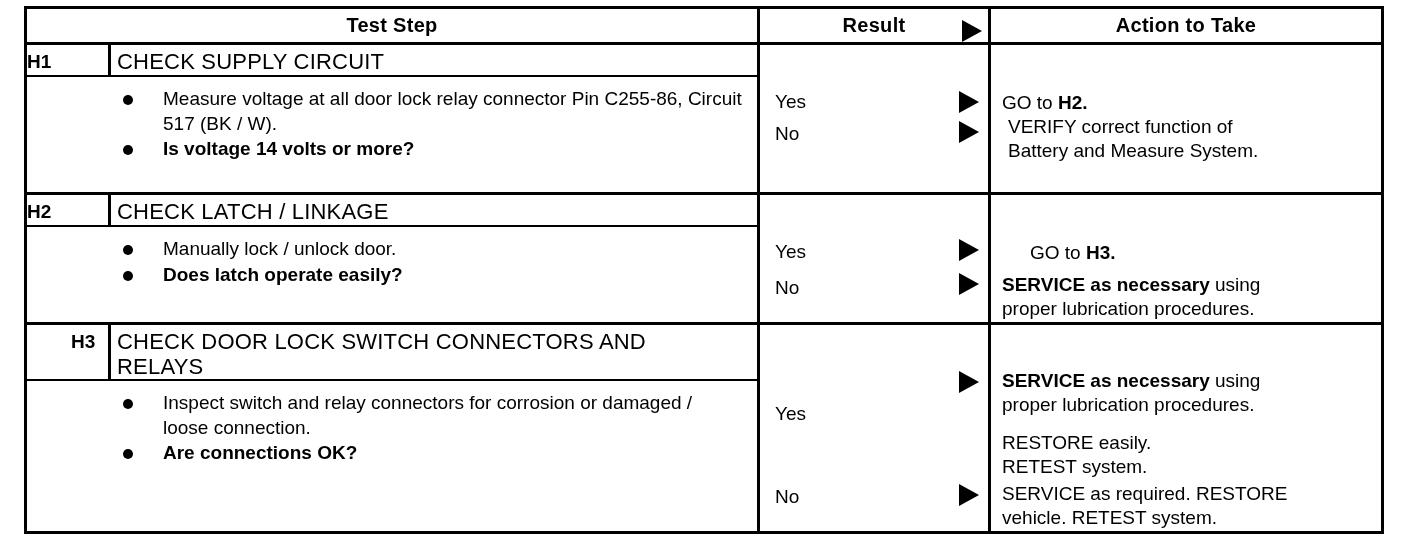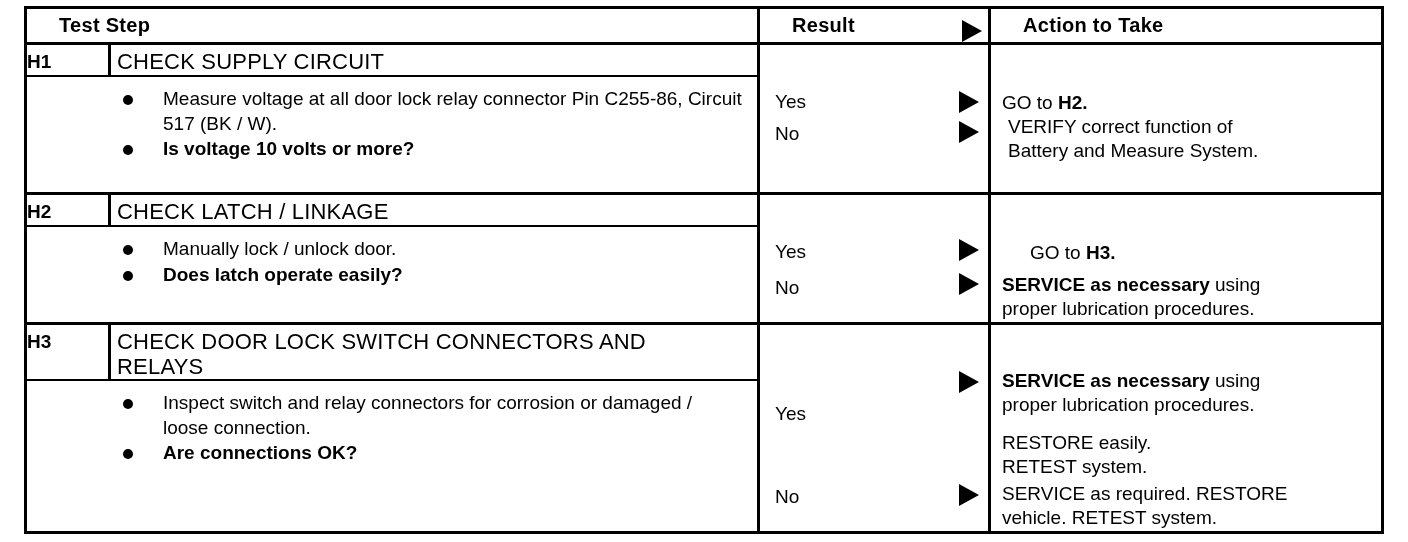--- a/index.html
+++ b/index.html
@@ -55,25 +55,24 @@
   .hdiv.head { top: 33px; }   
   .hdiv.r1   { top: 183px; }  
   .hdiv.r2   { top: 313px; }  
 
   
   .hdr-cell {
     position: absolute;
     top: 0;
     height: 33px;
     line-height: 33px;
-    text-align: left;
+    text-align: center;
     font-weight: bold;
     font-size: 20px;
     letter-spacing: .3px;
-    padding-left: 32px;
   }
   .hdr-test   { left: 0;     width: 730px; }
   .hdr-result { left: 733px; width: 228px; }
   .hdr-action { left: 964px; width: 390px; }
 
   
   .step-label {
     position: absolute;
     left: 0;
     width: 81px;                 
@@ -185,21 +184,21 @@
     <div class="title-rule" style="top:66px;"></div>
     <div class="step-title" style="top:40px;">CHECK SUPPLY CIRCUIT</div>
 
     <div class="bullets" style="top:78px;">
       <div class="bullet-row">
         <span class="dot"></span>
         <span>Measure voltage at all door lock relay connector Pin C255-86, Circuit 517 (BK / W).</span>
       </div>
       <div class="bullet-row bold">
         <span class="dot"></span>
-        <span>Is voltage 10 volts or more?</span>
+        <span>Is voltage 14 volts or more?</span>
       </div>
     </div>
 
     <div class="res-word" style="top:82px;">Yes</div>
     <div class="arrow" style="left:932px; top:82px;"></div>
 
     <div class="res-word" style="top:114px;">No</div>
     <div class="arrow" style="left:932px; top:112px;"></div>
 
     <div class="act-block" style="top:82px;">
@@ -233,21 +232,21 @@
     <div class="arrow" style="left:932px; top:264px;"></div>
 
     <div class="act-block indent" style="top:232px;margin-left:22px;">
       <span>GO to </span><span class="b">H3.</span>
     </div>
     <div class="act-block" style="top:264px;">
       <div><span class="b">SERVICE as necessary</span><span> using</span></div>
       <div>proper lubrication procedures.</div>
     </div>
 
-    <div class="step-label" style="top:322px;">H3</div>
+    <div class="step-label" style="top:322px;padding-left:44px;">H3</div>
     <div class="lbl-div" style="top:313px; height:57px;"></div>
     <div class="title-rule" style="top:370px;"></div>
     <div class="step-title" style="top:320px; width:600px;">CHECK DOOR LOCK SWITCH CONNECTORS AND RELAYS</div>
 
     <div class="bullets" style="top:382px;">
       <div class="bullet-row">
         <span class="dot"></span>
         <span>Inspect switch and relay connectors for corrosion or damaged / loose connection.</span>
       </div>
       <div class="bullet-row bold">

